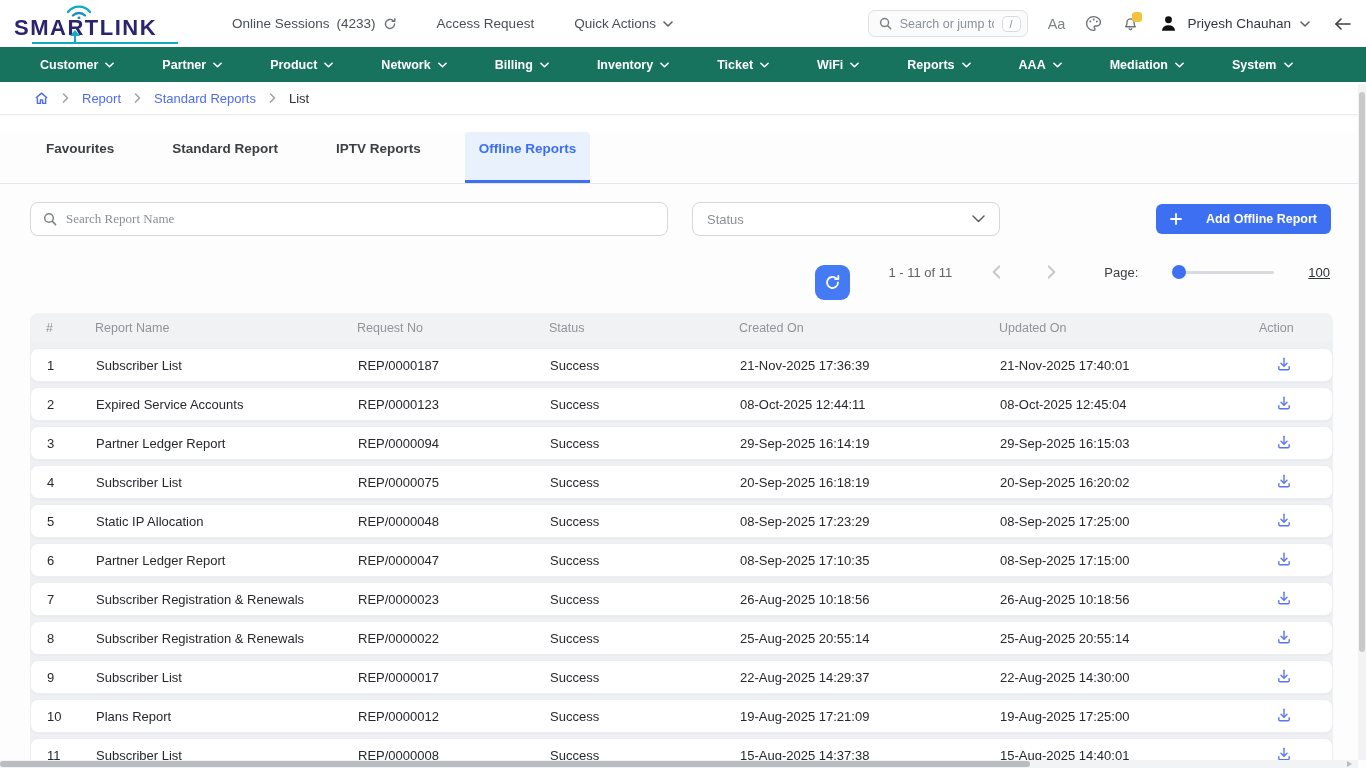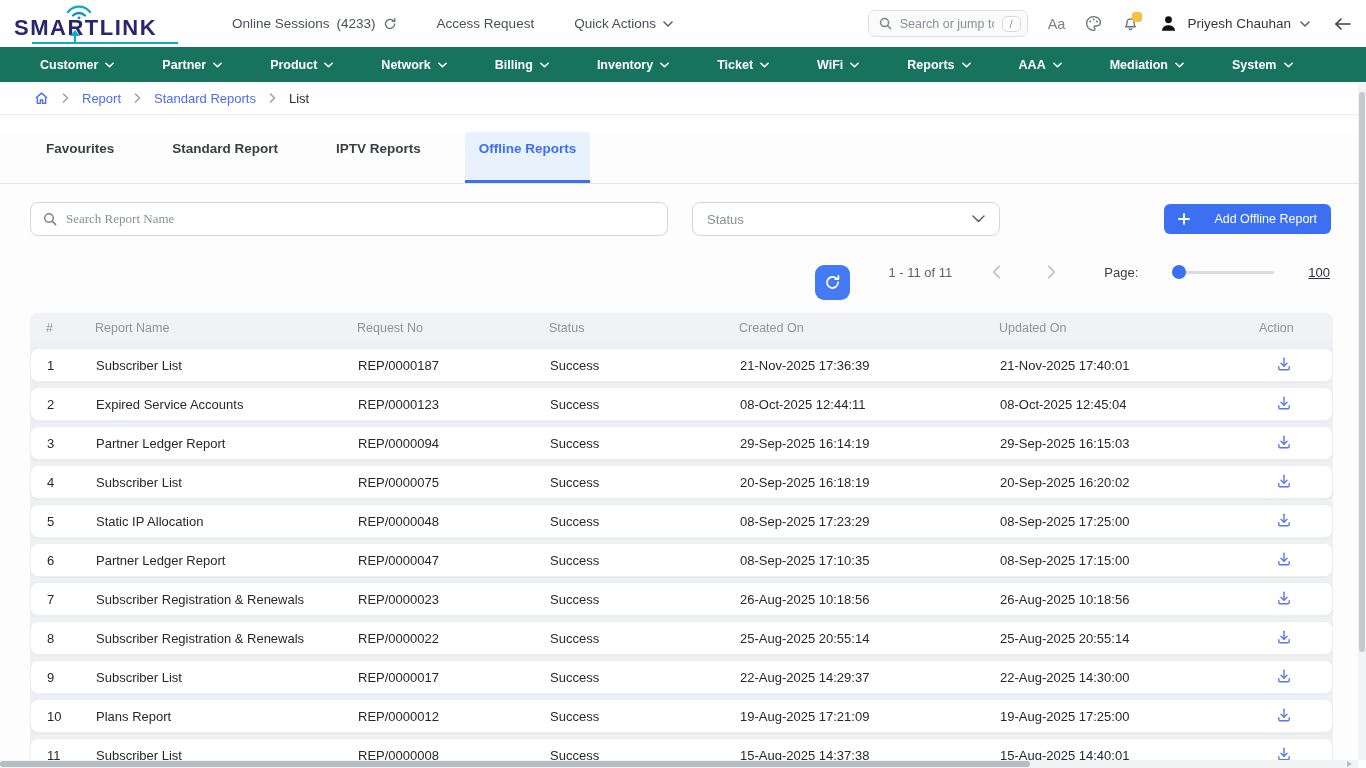--- a/index.html
+++ b/index.html
@@ -52,21 +52,21 @@
   .tab.active { color:var(--accent-blue,#2f6ae4); background:#e9f1fd; border-bottom:3px solid var(--accent-blue,#2f6ae4); padding-bottom:24px; border-top-left-radius:4px; border-top-right-radius:4px; }
 
   .filterrow { display:flex; align-items:center; padding:18px 35px 0 30px; }
   .report-search { display:flex; align-items:center; gap:9px; width:638px; height:34px; border:1px solid #d4d7dc; border-radius:8px; background:#fff; padding:0 12px; }
   .report-search input { border:none; outline:none; flex:1; font-size:13px; color:#3c4043; background:transparent; font-family:Liberation Serif, serif; }
   .report-search input::placeholder { color:#8a9097; }
   .search-glyph { display:inline-flex; color:#7d828a; }
   .status-select { display:flex; align-items:center; justify-content:space-between; width:308px; height:34px; margin-left:24px; border:1px solid #d4d7dc; border-radius:8px; background:#fff; padding:0 14px; cursor:pointer; }
   .status-select .ph { font-size:13px; color:#8a9097; }
   .status-select .chev { color:#5f6368; }
-  .add-btn { margin-left:auto; display:flex; align-items:center; gap:24px; height:30px; padding:0 14px; background:var(--accent-blue,#3d6ff2); color:#fff; border:none; border-radius:6px; font-size:12.5px; font-weight:normal; cursor:pointer; font-family:"Liberation Sans",sans-serif; }
+  .add-btn { margin-left:auto; display:flex; align-items:center; gap:24px; height:30px; padding:0 14px; background:var(--accent-blue,#3d6ff2); color:#fff; border:none; border-radius:6px; font-size:12.5px; font-weight:bold; cursor:pointer; font-family:"Liberation Sans",sans-serif; }
   .plus-glyph { display:inline-flex; }
 
   .pagrow { display:flex; justify-content:flex-end; gap:34px; padding:0 36px 0 0; margin-top:29px; }
   .refresh-btn { width:35px; height:35px; border:none; border-radius:9px; background:var(--refresh-blue,#447bf4); color:#fff; display:flex; align-items:center; justify-content:center; cursor:pointer; }
   .pag-range { font-size:13px; color:#5f6368; margin-left:4px; }
   .pag-nav { display:inline-flex; color:#c3c7cc; cursor:pointer; padding:0 6px; }
   .page-label { font-size:13px; color:#3c4043; margin-left:8px; }
   .slider { position:relative; width:102px; height:14px; cursor:pointer; }
   .slider-track { position:absolute; top:6px; left:0; right:0; height:3px; background:#d8dbe0; border-radius:2px; }
   .slider-thumb { position:absolute; top:0; left:0; width:14px; height:14px; border-radius:50%; background:var(--accent-blue,#2f6ae4); }

